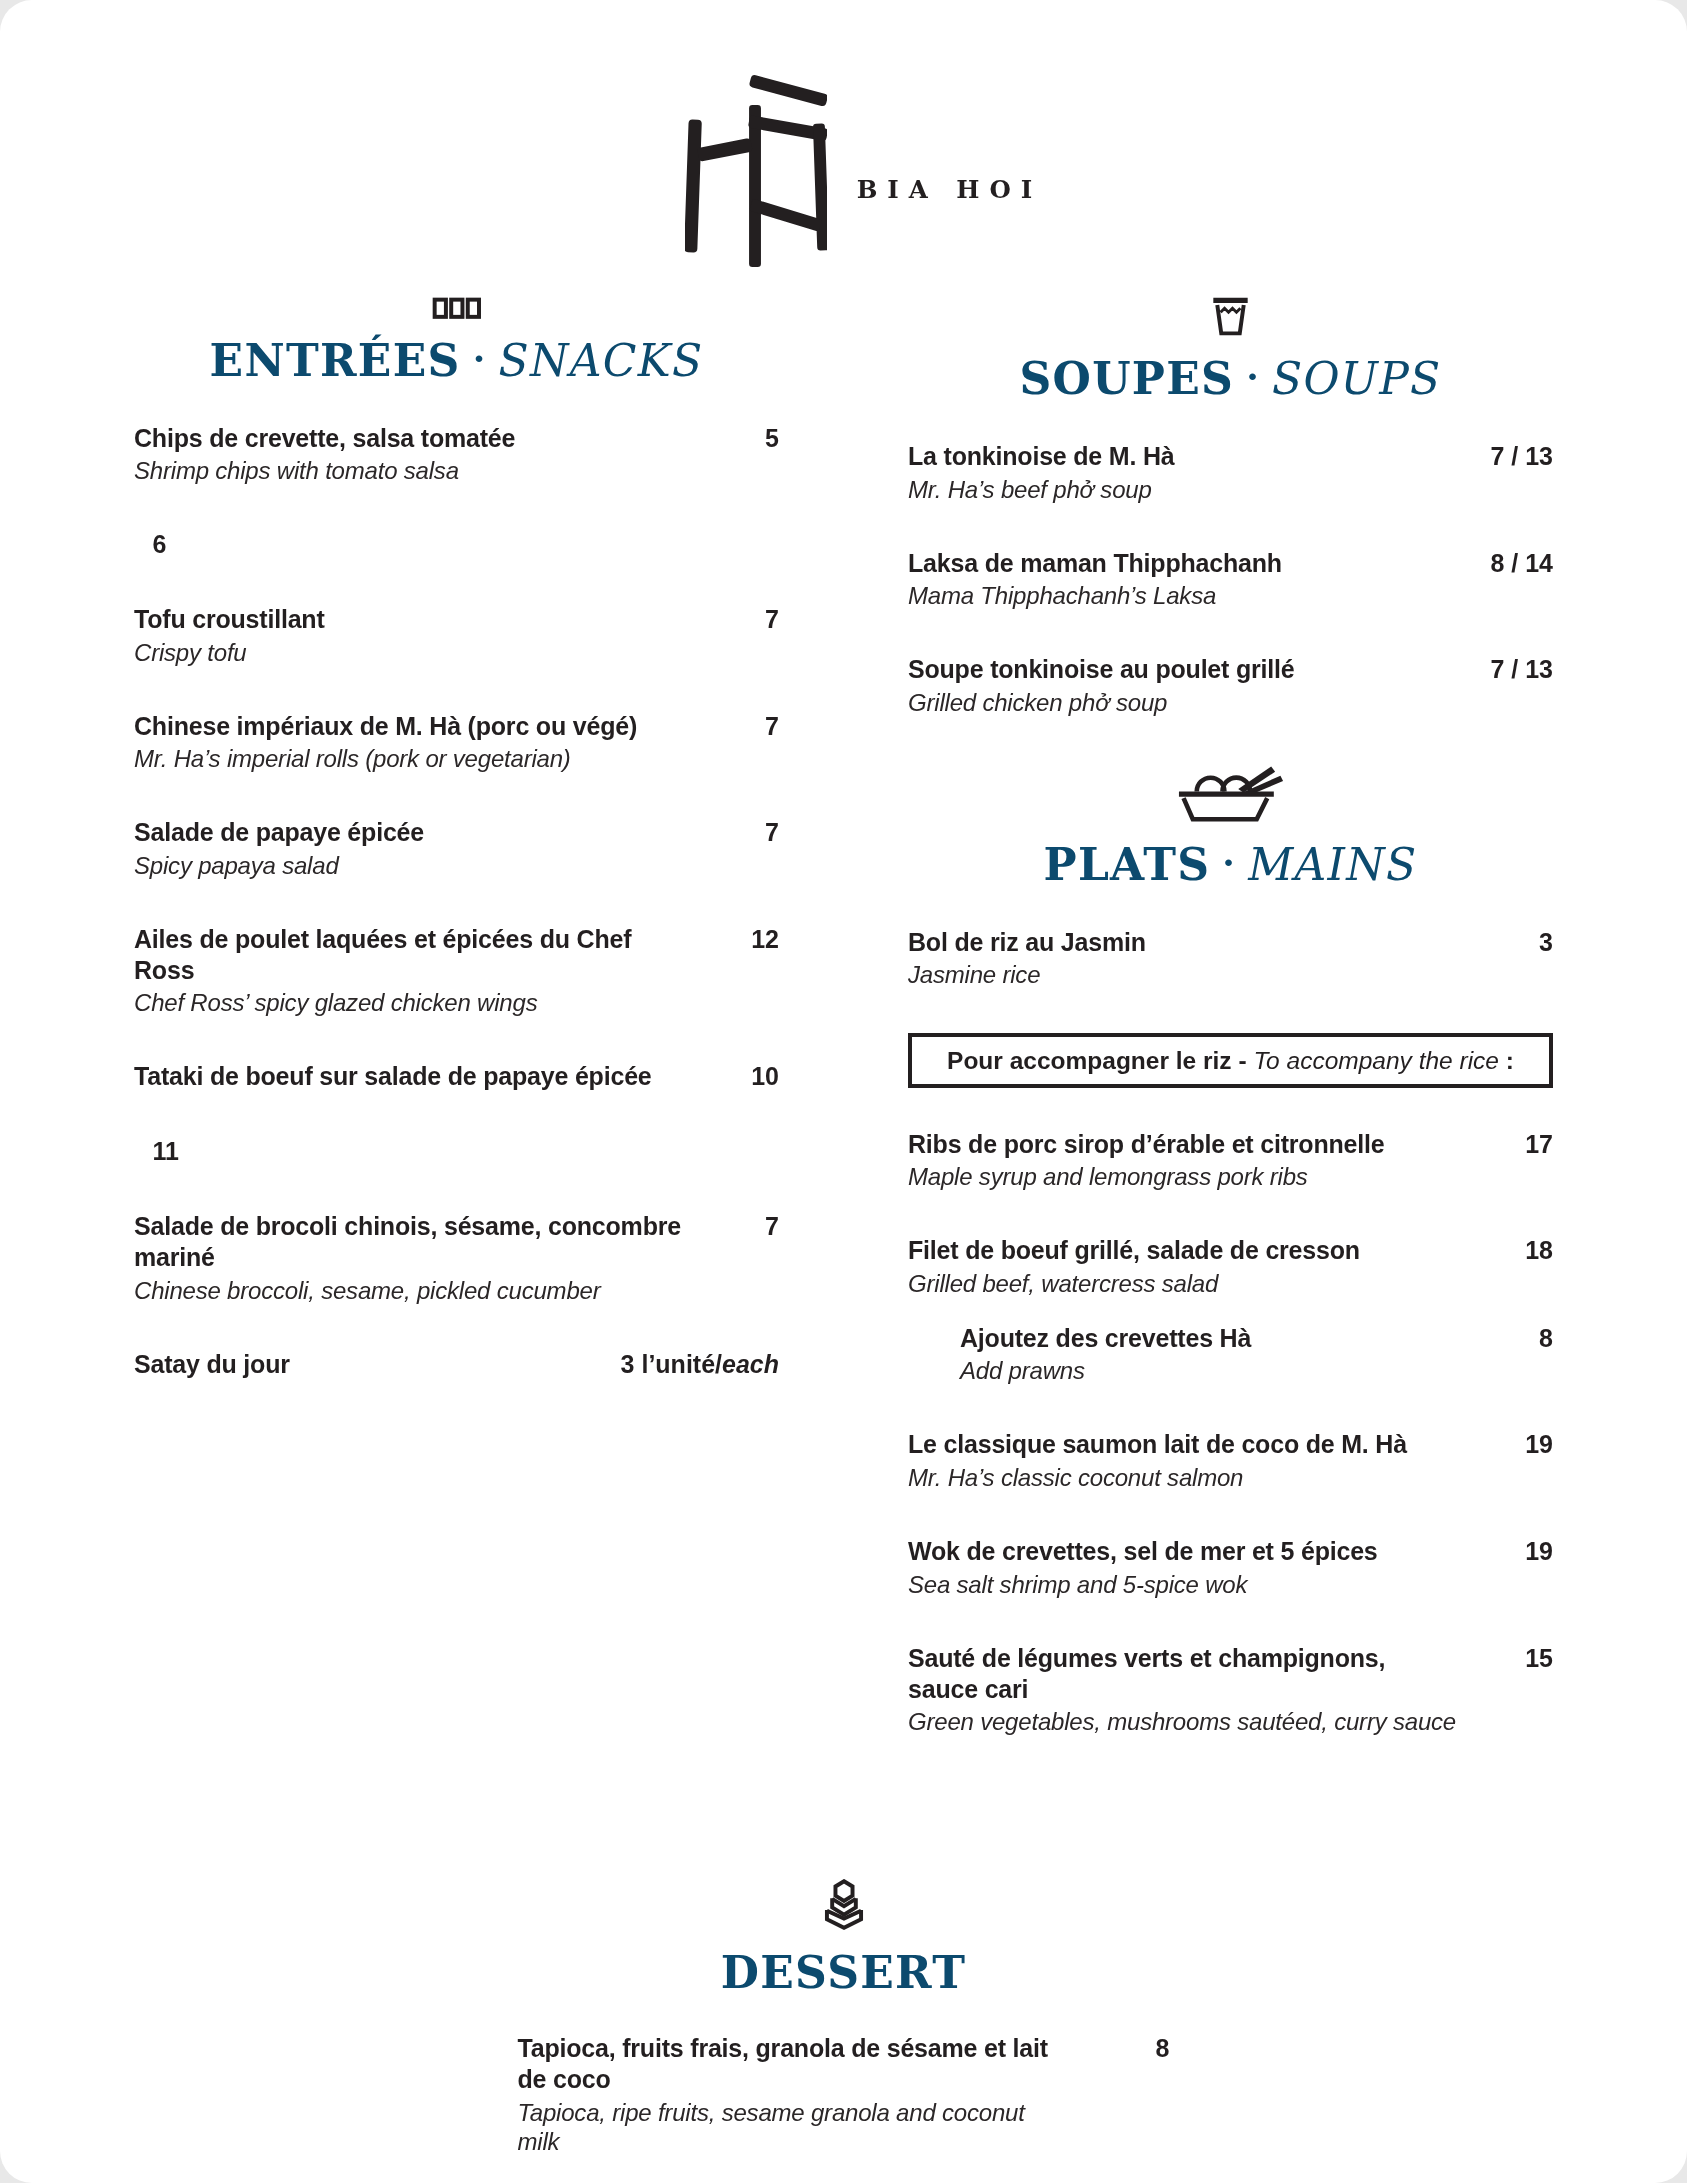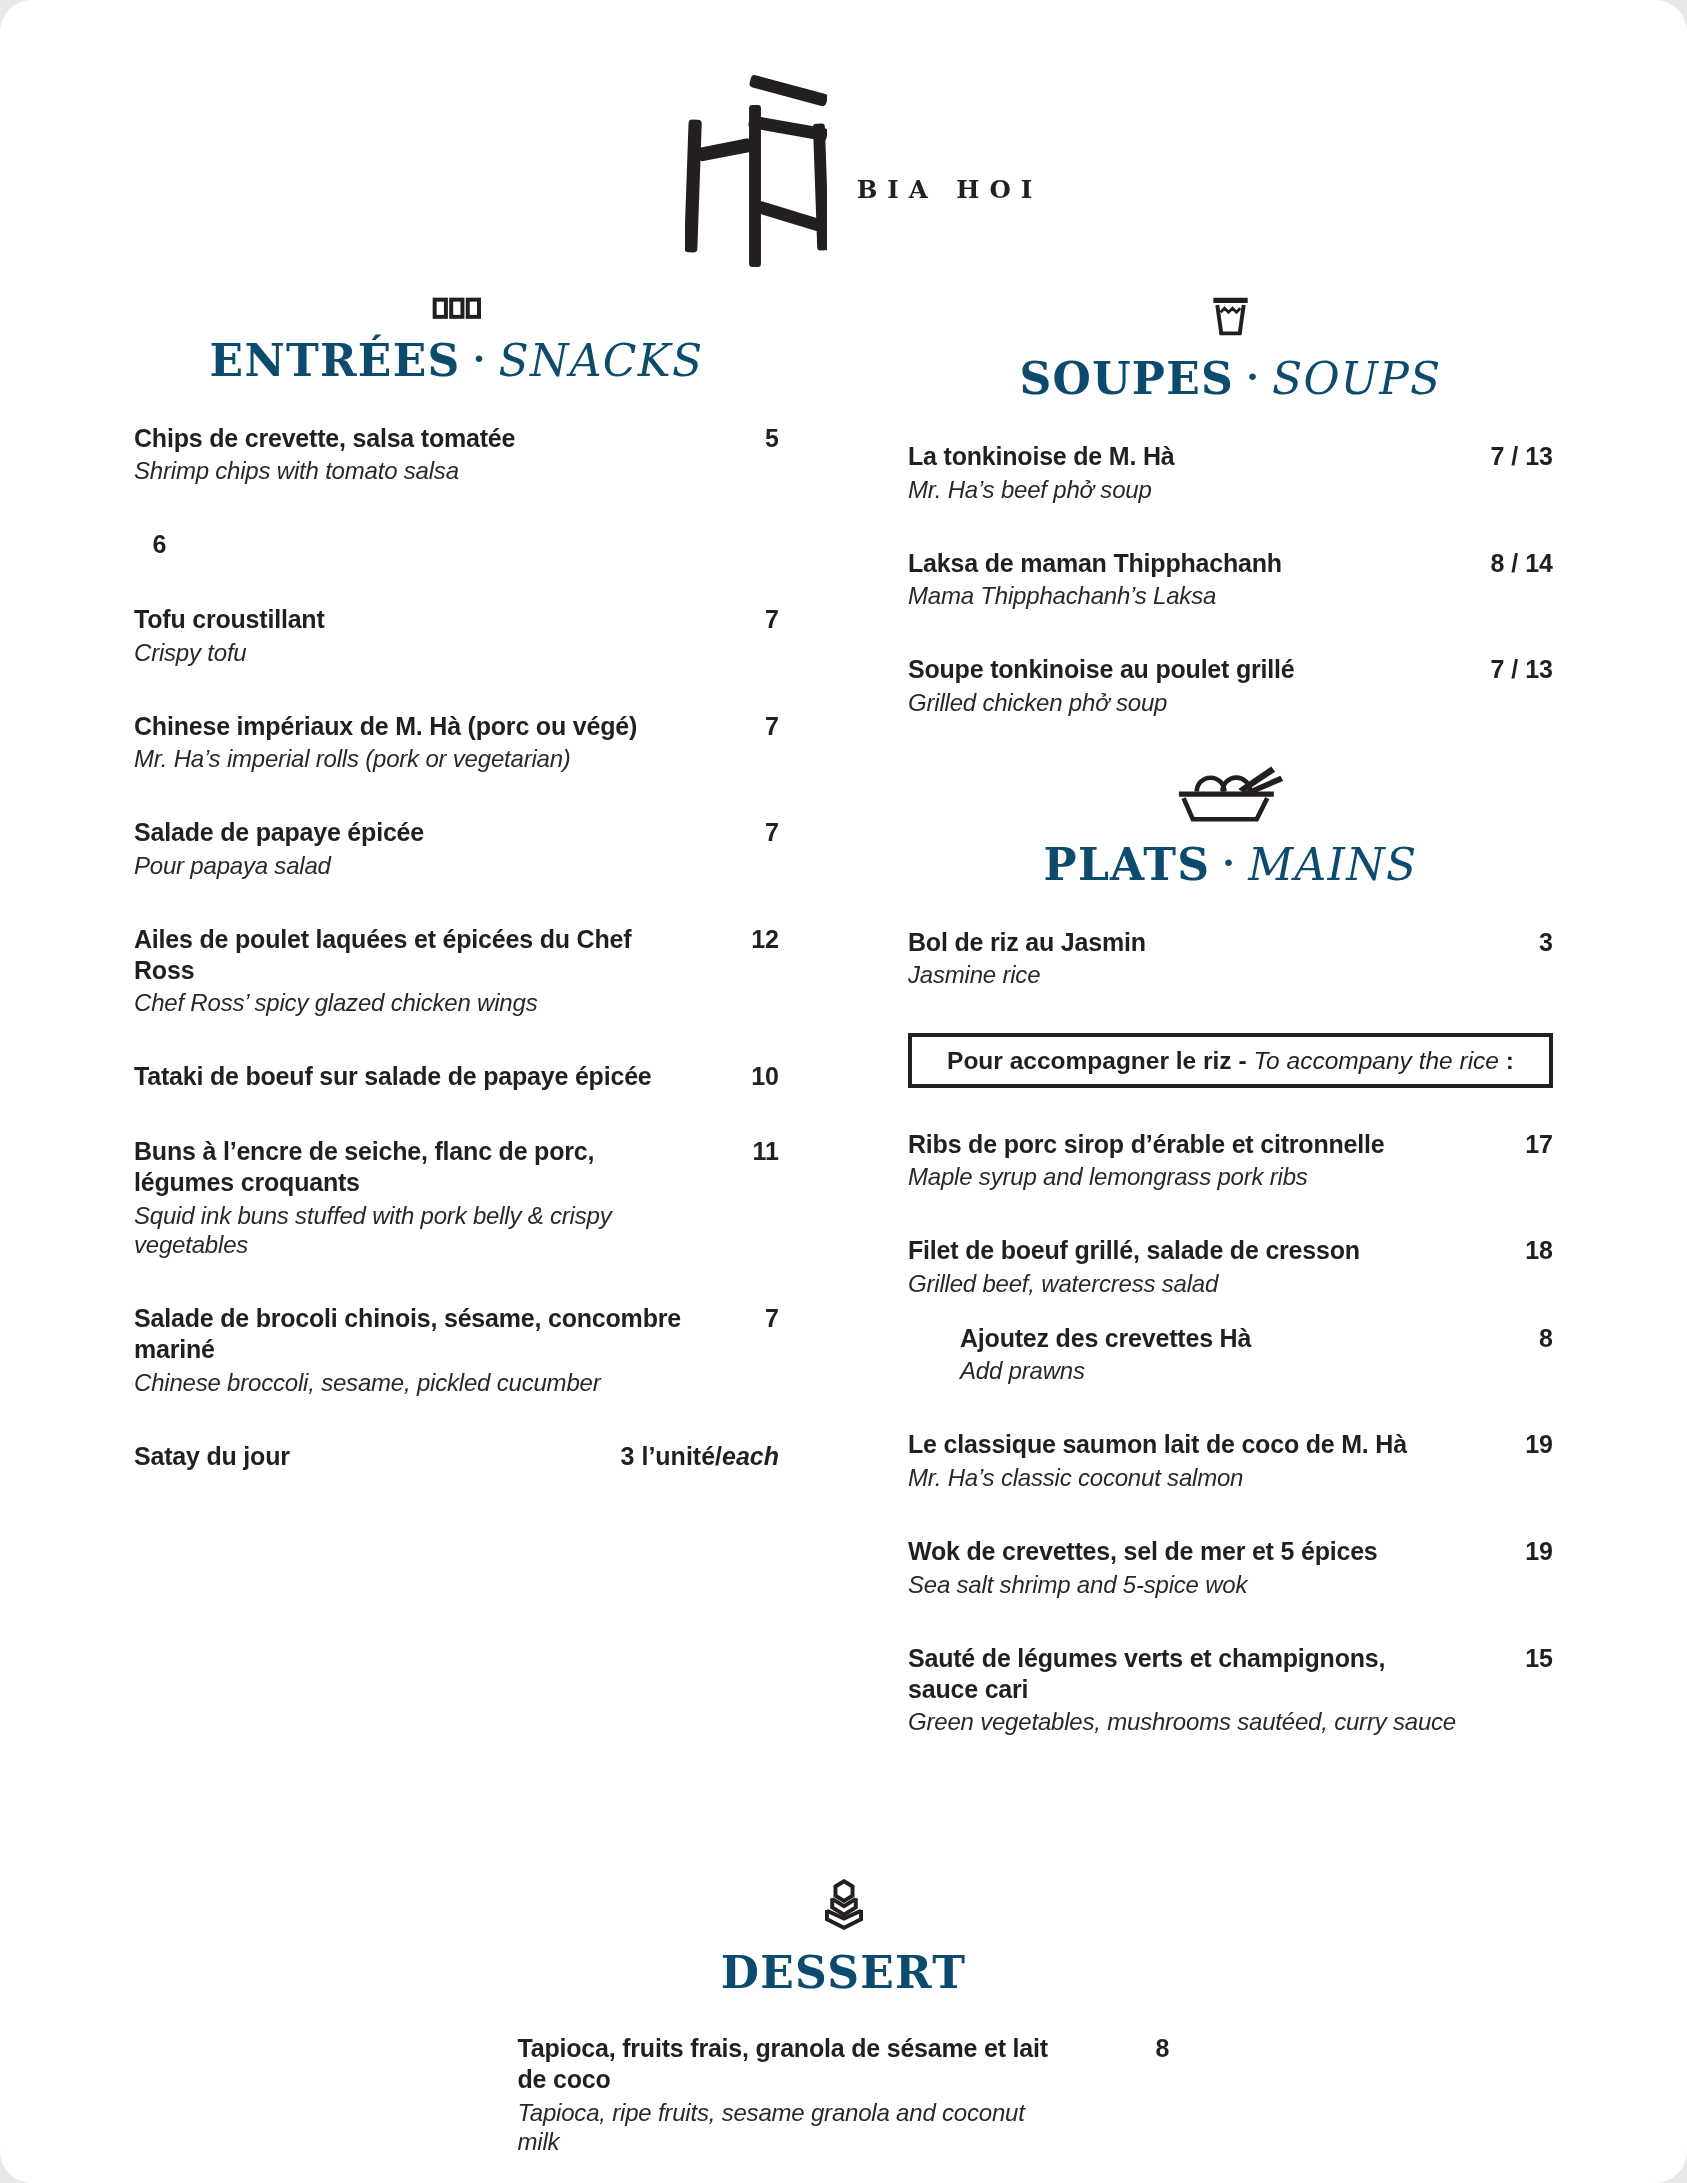--- a/index.html
+++ b/index.html
@@ -134,43 +134,38 @@
           <div class="item">
             <div class="names">
               <div class="t">Chinese impériaux de M. Hà (porc ou végé)</div>
               <div class="s">Mr. Ha’s imperial rolls (pork or vegetarian)</div>
             </div>
             <div class="p">7</div>
           </div>
           <div class="item">
             <div class="names">
               <div class="t">Salade de papaye épicée</div>
-              <div class="s">Pour papaya salad</div>
+              <div class="s">Spicy papaya salad</div>
             </div>
             <div class="p">7</div>
           </div>
           <div class="item">
             <div class="names">
               <div class="t">Ailes de poulet laquées et épicées du Chef Ross</div>
               <div class="s">Chef Ross’ spicy glazed chicken wings</div>
             </div>
             <div class="p">12</div>
           </div>
           <div class="item">
             <div class="names">
               <div class="t">Tataki de boeuf sur salade de papaye épicée</div>
             </div>
             <div class="p">10</div>
           </div>
           <div class="item">
-            <div class="names">
-              <div class="t">Buns à l’encre de seiche, flanc de porc,
-légumes croquants</div>
-              <div class="s">Squid ink buns stuffed with pork belly &amp; crispy vegetables</div>
-            </div>
             <div class="p">11</div>
           </div>
           <div class="item">
             <div class="names">
               <div class="t">Salade de brocoli chinois, sésame, concombre mariné</div>
               <div class="s">Chinese broccoli, sesame, pickled cucumber</div>
             </div>
             <div class="p">7</div>
           </div>
           <div class="item">

